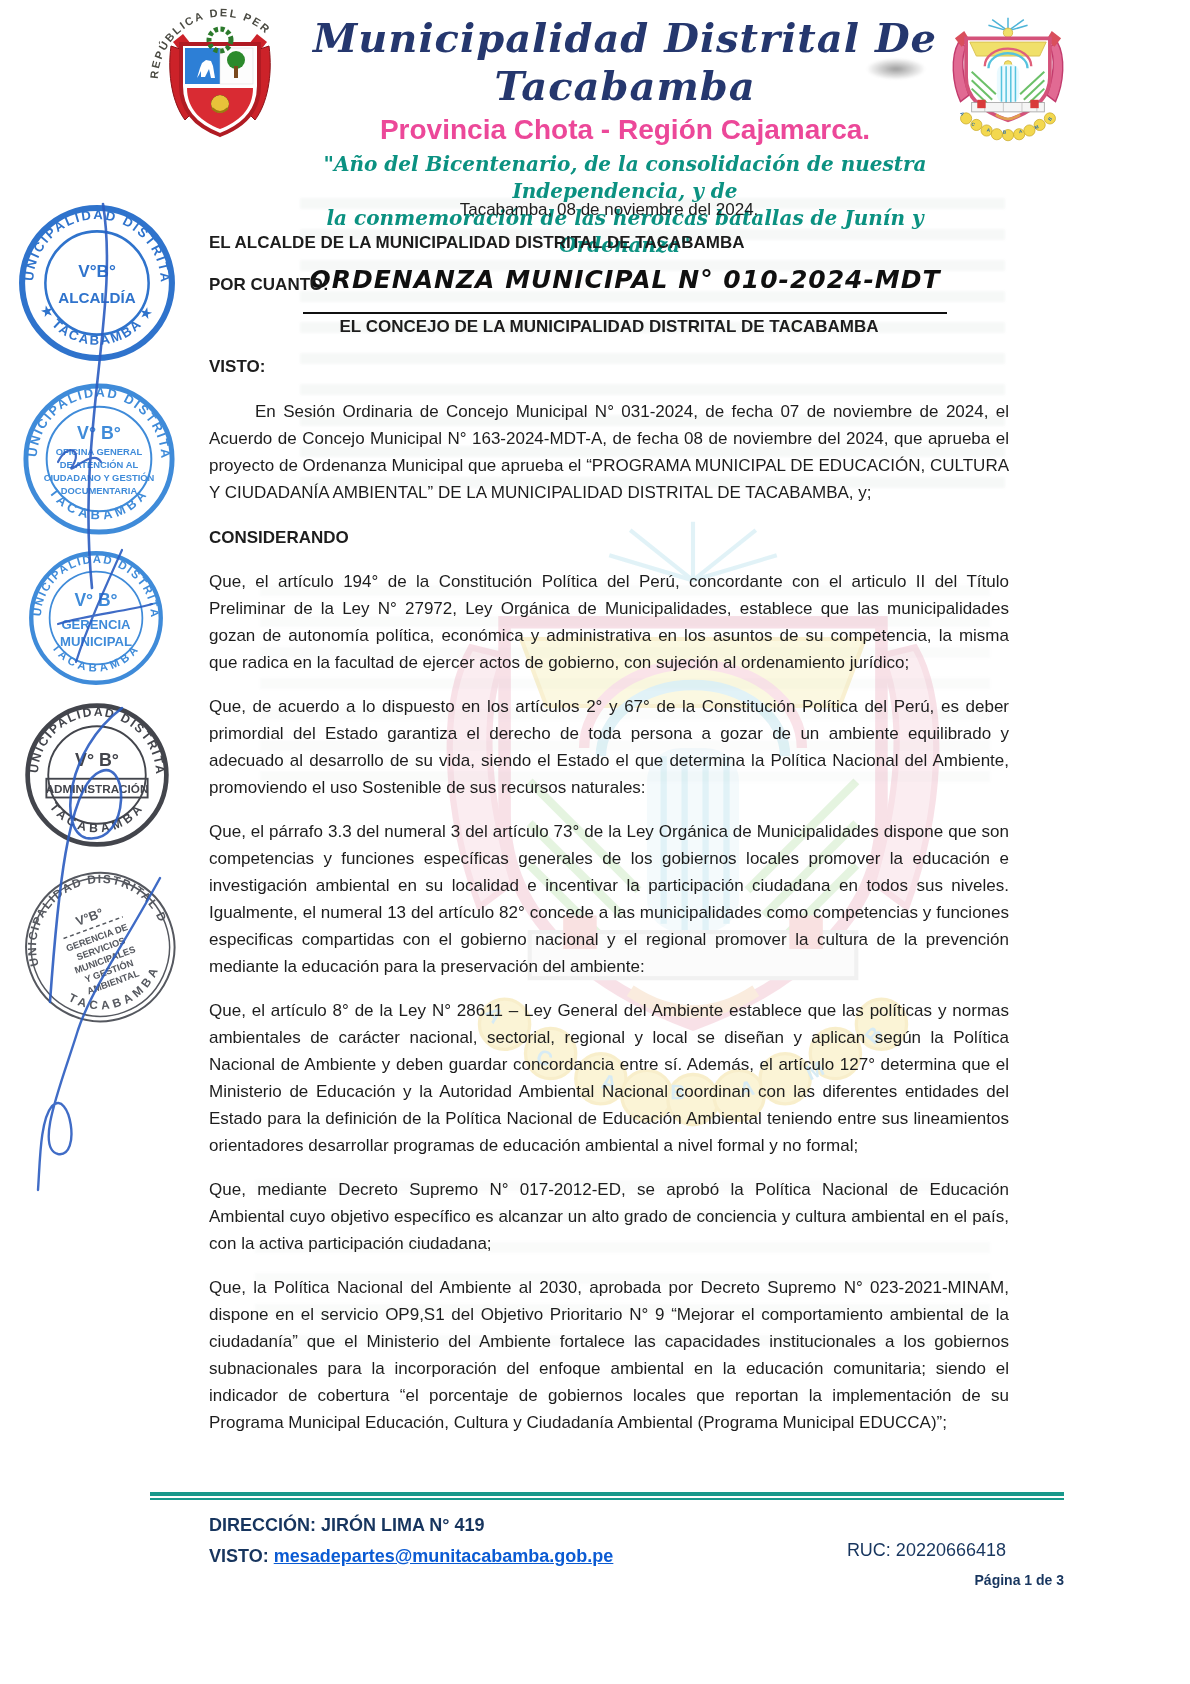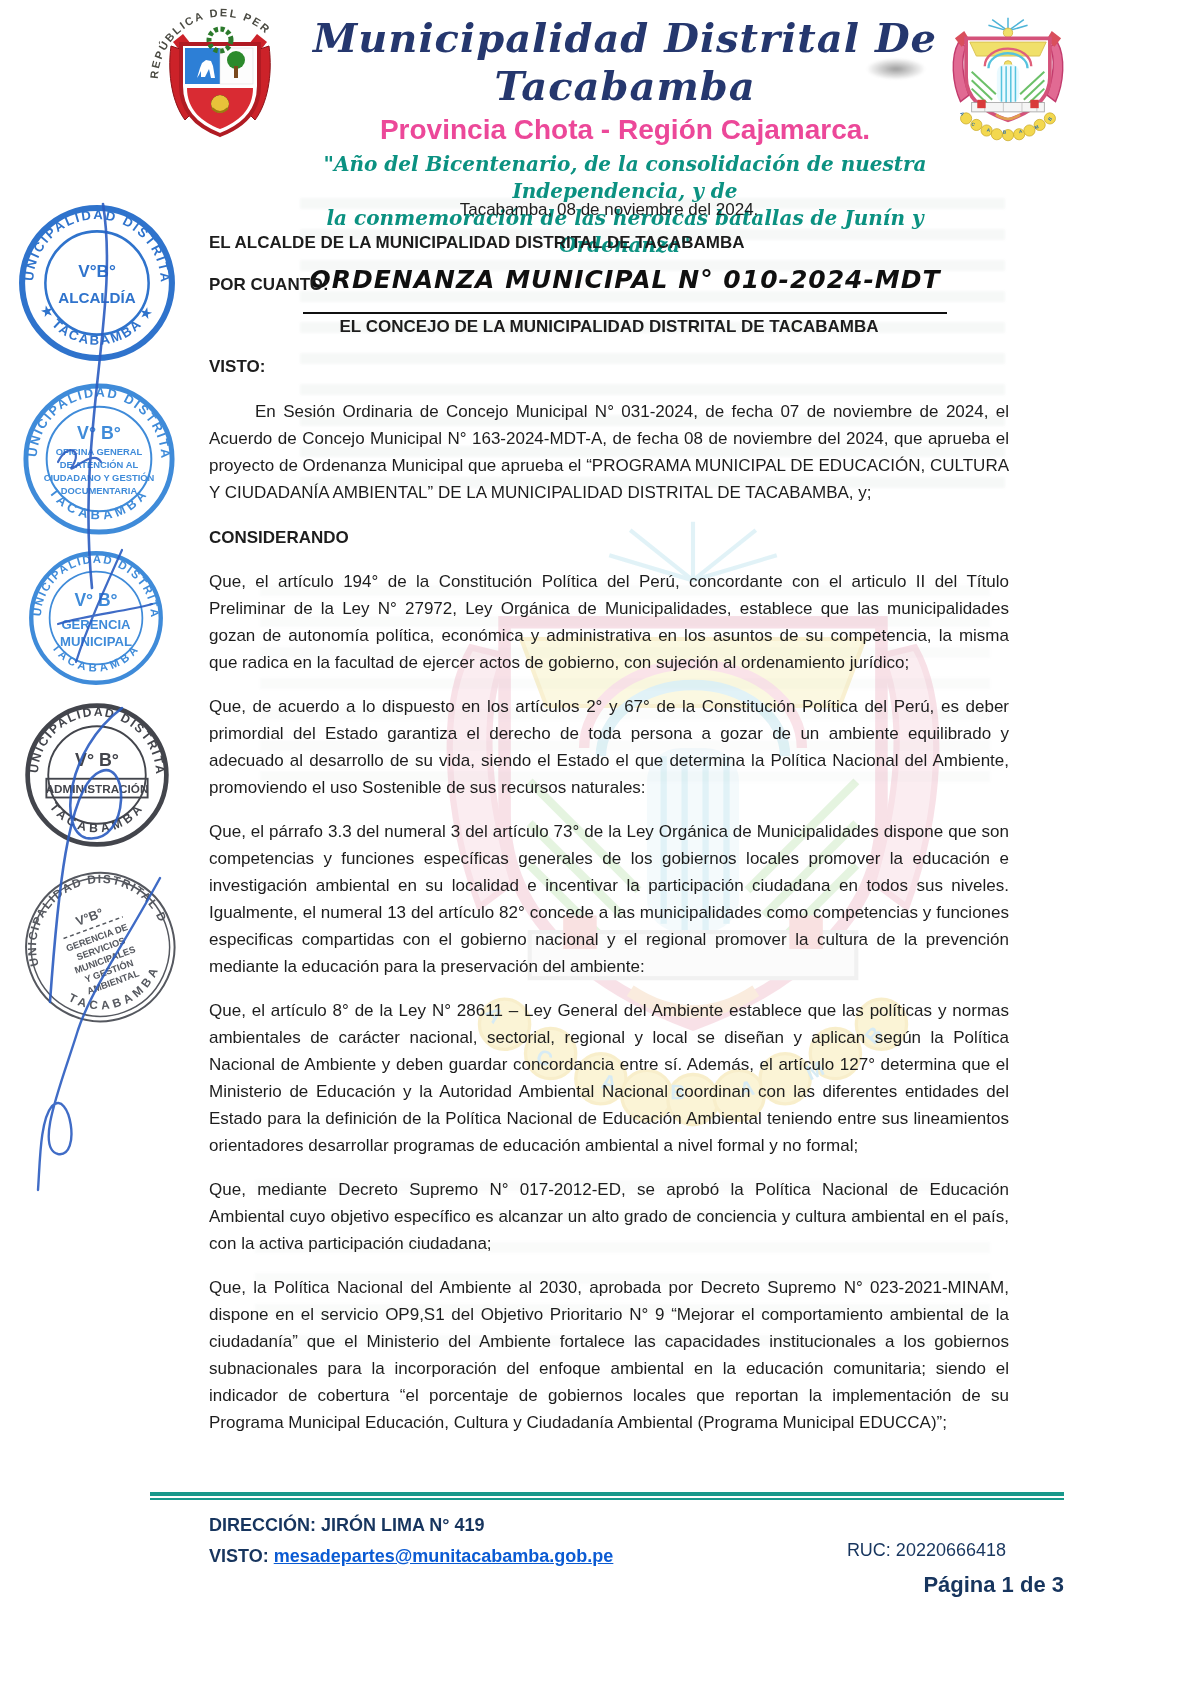--- a/index.html
+++ b/index.html
@@ -52,21 +52,21 @@
   .arc  { font-size:13px; font-weight:700; letter-spacing:2px; }
   .arc5 { font-size:12px; font-weight:700; letter-spacing:1.5px; }
   .sigs { position:absolute; left:0; top:190px; z-index:4; pointer-events:none; }
   
   .footer { position:absolute; left:150px; right:126px; top:1492px; z-index:2; }
   .rule  { border-top:4px solid #18988b; }
   .rule2 { height:2px; background:#18988b; margin-top:2px; }
   .f-left { margin:10px 0 0 59px; color:#17355e; font-weight:700; font-size:18px; line-height:31px; }
   .f-link { color:#0b5bd3; text-decoration:underline; cursor:pointer;text-align:right; }
   .f-ruc  { position:absolute; right:58px; top:48px; color:#17355e; font-weight:400; font-size:18px; }
-  .f-page { position:absolute; right:0; top:80px; color:#17355e; font-weight:700; font-size:22px; }
+  .f-page { position:absolute; right:0; top:80px; color:#17355e; font-weight:700; font-size:14px; }
 </style>
 </head>
 <body>
 
 <div class="page">
 
   <div class="bleed" style="left:300px; top:198px; width:705px; height:290px;"></div>
   <div class="bleed" style="left:260px; top:585px; width:730px; height:210px; opacity:.35;"></div>
   <div class="bleed" style="left:255px; top:1180px; width:735px; height:170px; opacity:.35;"></div>
 

